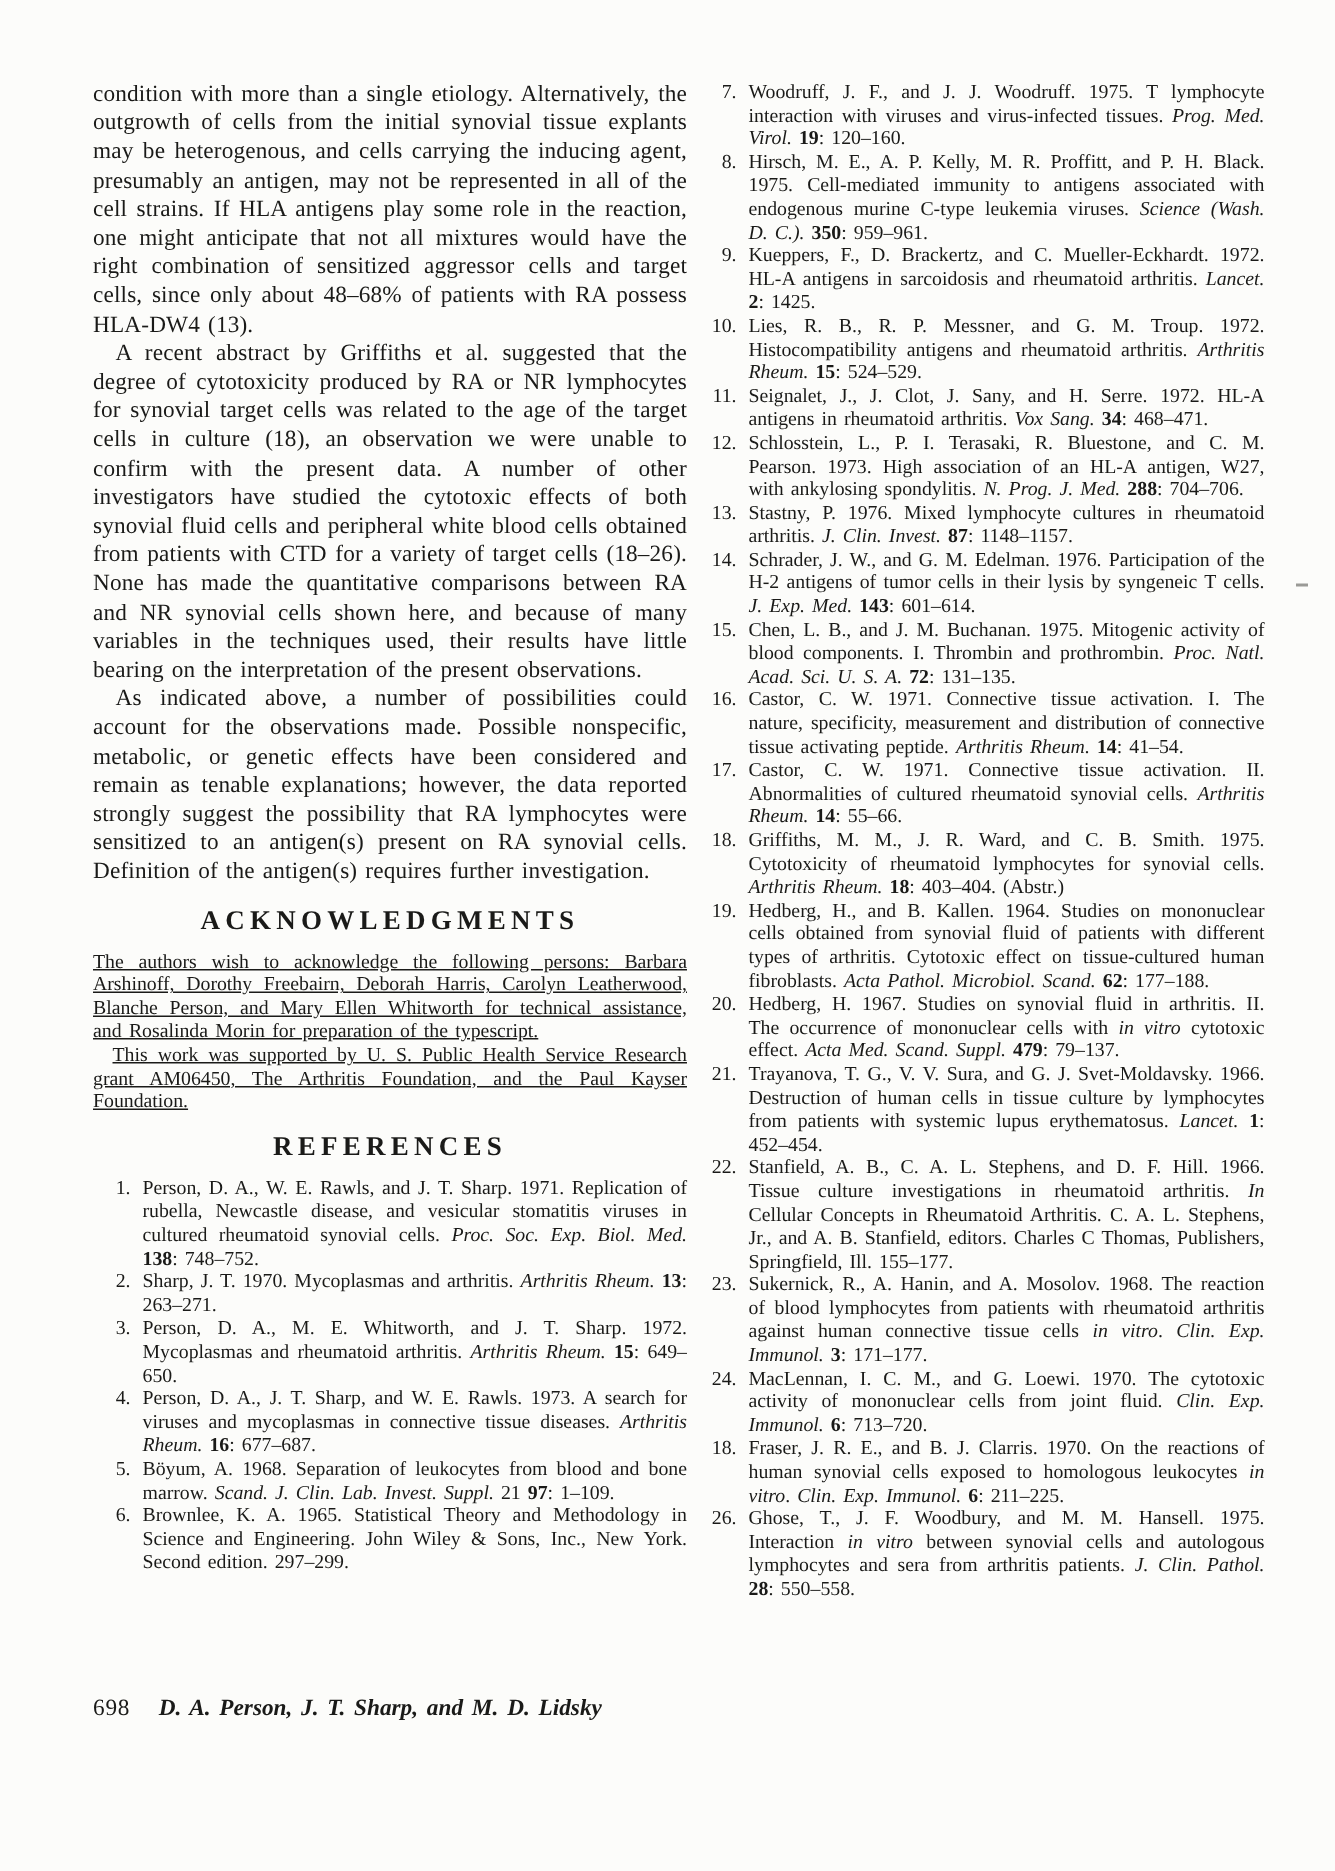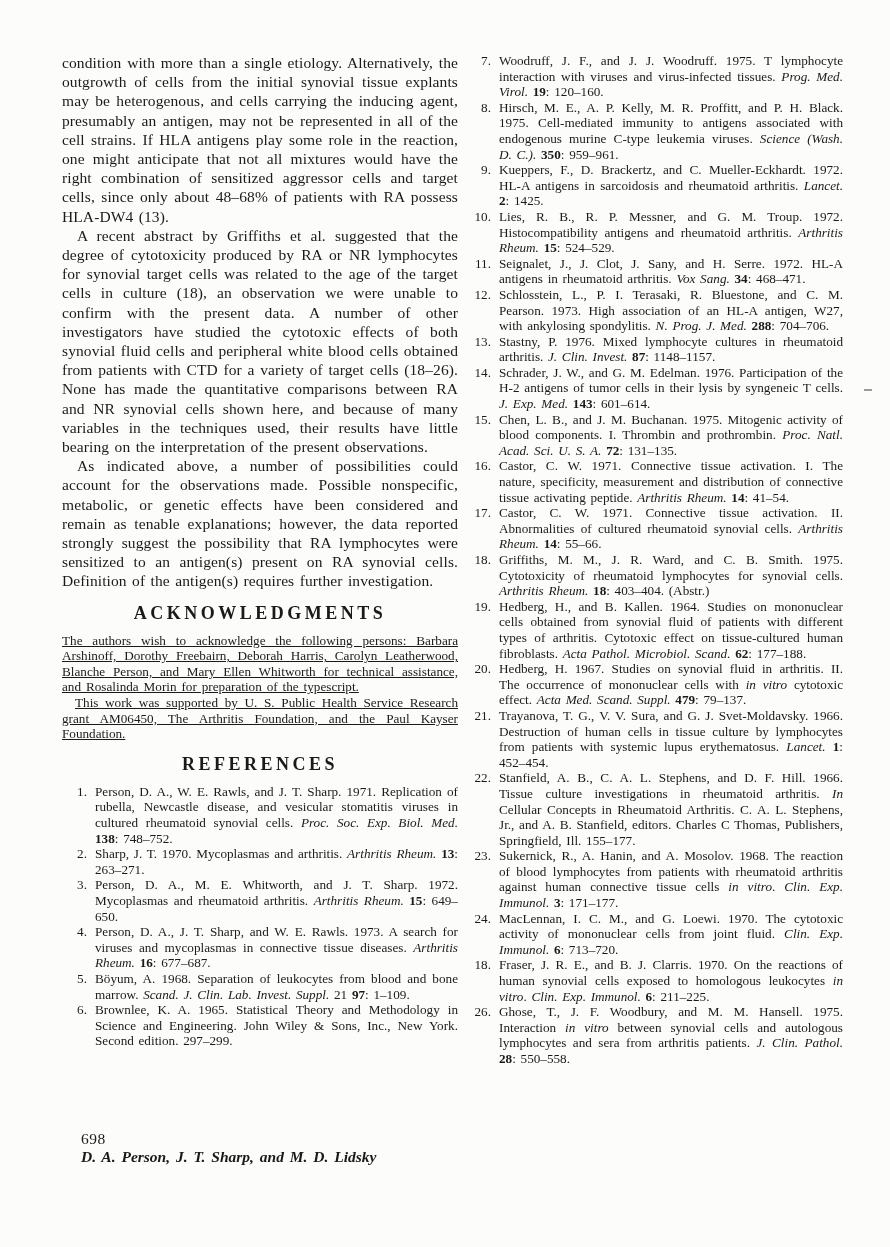--- a/index.html
+++ b/index.html
@@ -77,21 +77,20 @@
   .ref-text em { font-style: italic; }
 
   .footer {
     position: absolute;
     left: 62px;
     top: 1130px;
     width: 400px;
     display: flex;
     align-items: baseline;
     font-size: 15.5px;
-    flex-direction: column;
   }
   .page-number { letter-spacing: 0.5px; }
   .running-head {
     margin-left: 19px;
     font-style: italic;
     font-weight: bold;
     word-spacing: 2px;
   }
 
   .scan-artifact {

